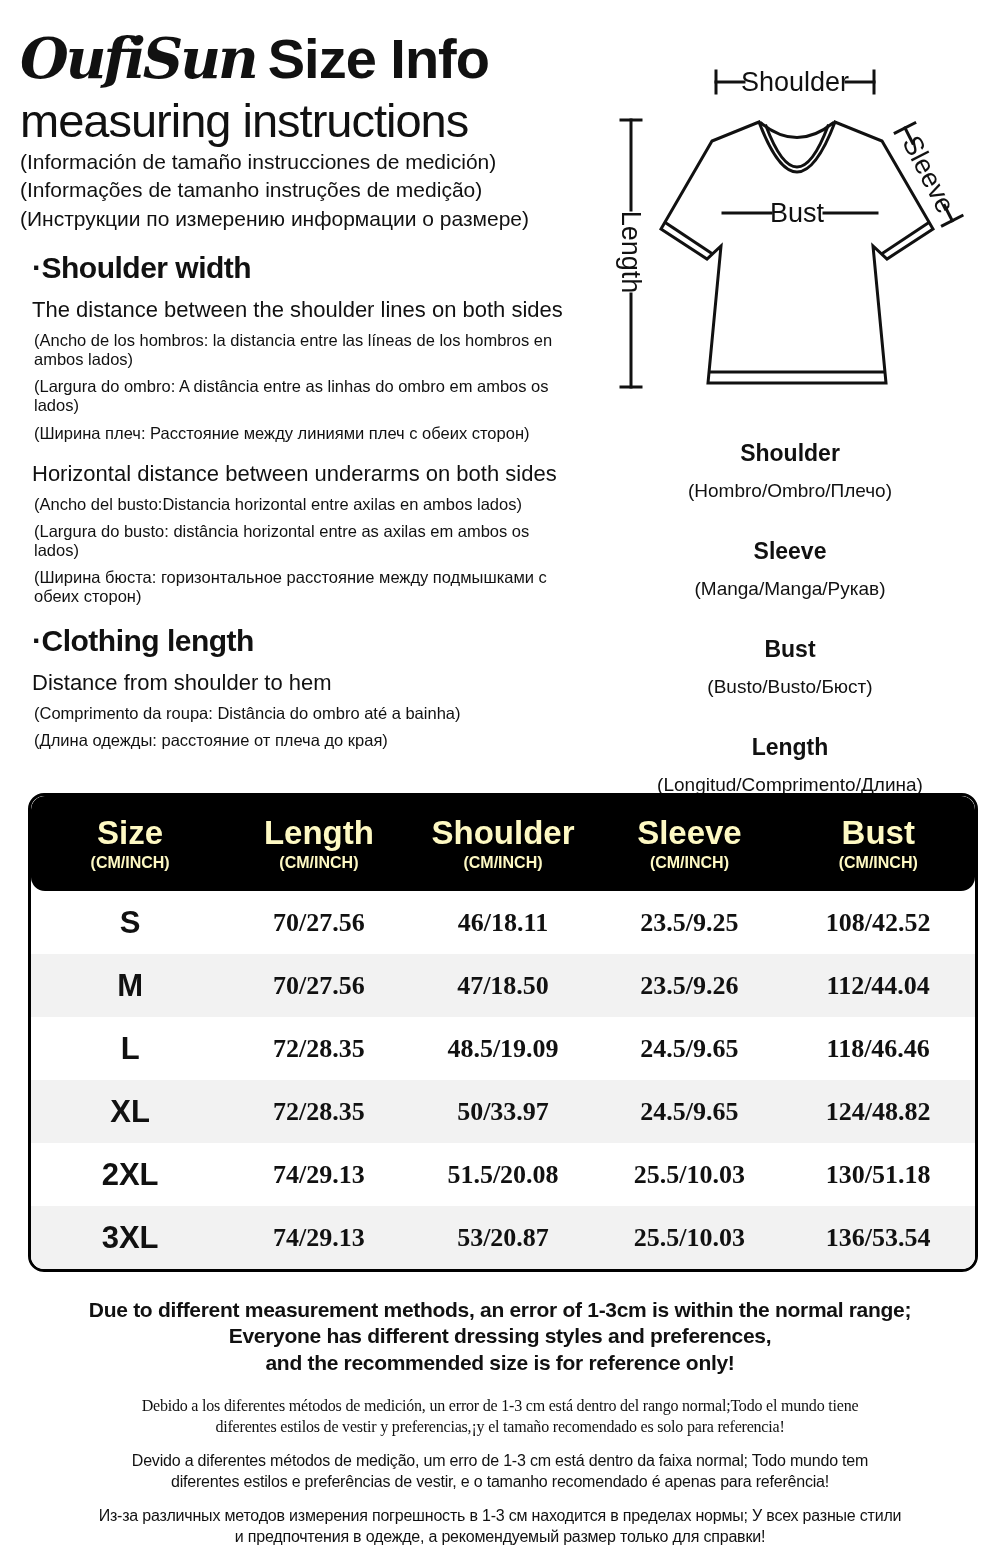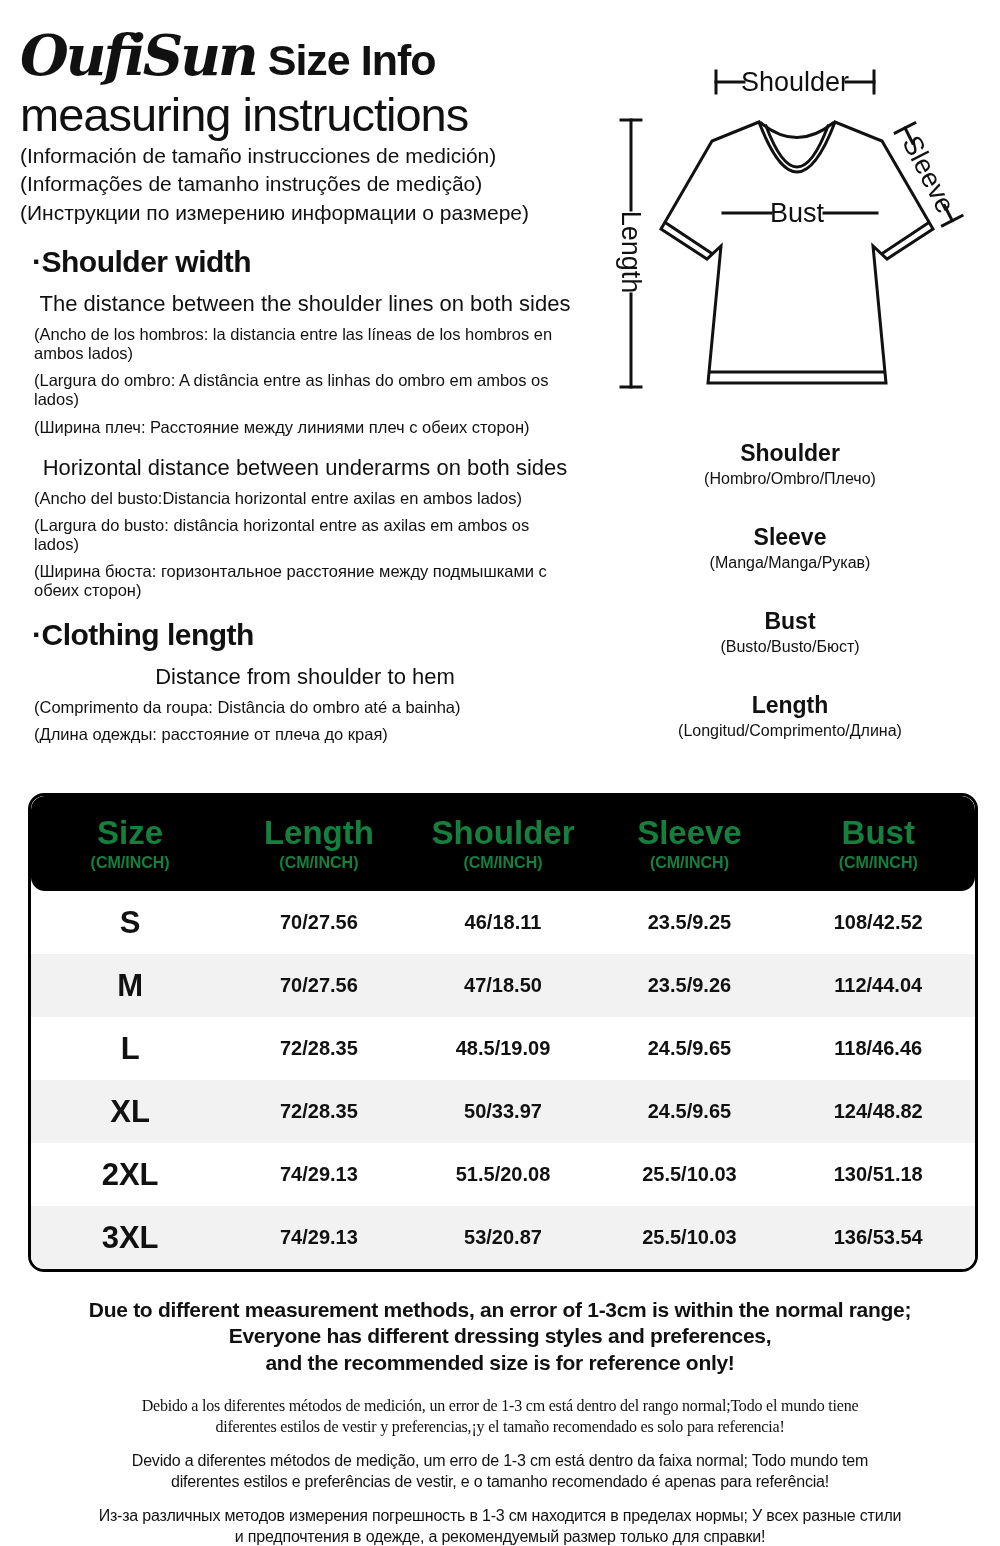--- a/index.html
+++ b/index.html
@@ -7,47 +7,47 @@
     position:relative; width:1000px; height:1546px; background:#ffffff;
     color:#111; font-family:"Liberation Sans", sans-serif; overflow:hidden;
   }
   
   .left-col { position:absolute; left:20px; top:26px; width:558px; }
   .brand-row { display:flex; align-items:baseline; }
   .brand {
     font-family:"DejaVu Serif", serif; font-style:italic; font-weight:bold;
     font-size:56px; letter-spacing:-3px; line-height:1.05;
   }
-  .page-title { font-weight:bold; font-size:43px; margin-left:12px; letter-spacing:-1px; }
+  .page-title { font-weight:bold; font-size:56px; margin-left:12px; letter-spacing:-1px; }
   .subtitle { font-size:47px; font-weight:normal; margin:2px 0 0 0; letter-spacing:-1px; }
   .h-trans { font-size:21px; line-height:1.35; }
   .msection { margin-top:18px; }
   .msection h2 { margin:12px; font-size:30px; font-weight:bold; letter-spacing:-0.5px; }
-  .msection .desc { font-size:22px; margin:3px 0 2px 12px;text-align:center; }
+  .msection .desc { font-size:22px; margin:3px 0 2px 12px; }
   .msection .tr { font-size:16.5px; line-height:1.16; margin:8px 0 0 14px; }
   
   .diagram { position:absolute; left:590px; top:40px; width:410px; height:392px; }
   .legend { position:absolute; left:590px; top:440px; width:400px; text-align:center; }
   .legend-group { margin-top:36px; }
   .legend-group:first-child { margin-top:0; }
   .legend-term { font-size:23px; font-weight:bold; }
-  .legend-tr { font-size:16px; margin-top:3px; }
+  .legend-tr { font-size:19px; margin-top:13px; }
   
   .size-table {
     position:absolute; left:28px; top:793px; width:944px;
     border:3px solid #000; border-radius:16px; overflow:hidden; background:#fff;
   }
   .st-grid { display:grid; grid-template-columns:21% 19% 20% 19.5% 20.5%; align-items:center; text-align:center; }
-  .st-header { background:#000; color:#15803d; border-radius:14px; height:95px; }
+  .st-header { background:#000; color:#fef9c3; border-radius:14px; height:95px; }
   .st-header .label { font-size:33px; font-weight:bold; line-height:1; }
   .st-header .unit { font-size:16px; font-weight:bold; margin-top:5px; }
   .st-row { height:63px; font-weight:bold; }
   .st-body .st-row:nth-child(even) { background:#f2f2f2; }
   .st-row .size-cell { font-size:31px; }
-  .st-row .val-cell { font-size:20px; }
+  .st-row .val-cell { font-size:26px;font-family:Liberation Serif, serif; }
   
   .disclaimer { position:absolute; left:0; top:1297px; width:1000px; text-align:center; }
   .d-en { font-size:21px; font-weight:bold; line-height:1.26; letter-spacing:-0.3px; }
   .d-block { margin-top:14px; font-size:16px; line-height:1.28; letter-spacing:-0.2px; }
   .d-block.first { margin-top:20px;font-family:Liberation Serif, serif; }
   svg text { font-family:"Liberation Sans", sans-serif; fill:#111; }
 </style>
 </head>
 <body>
 

